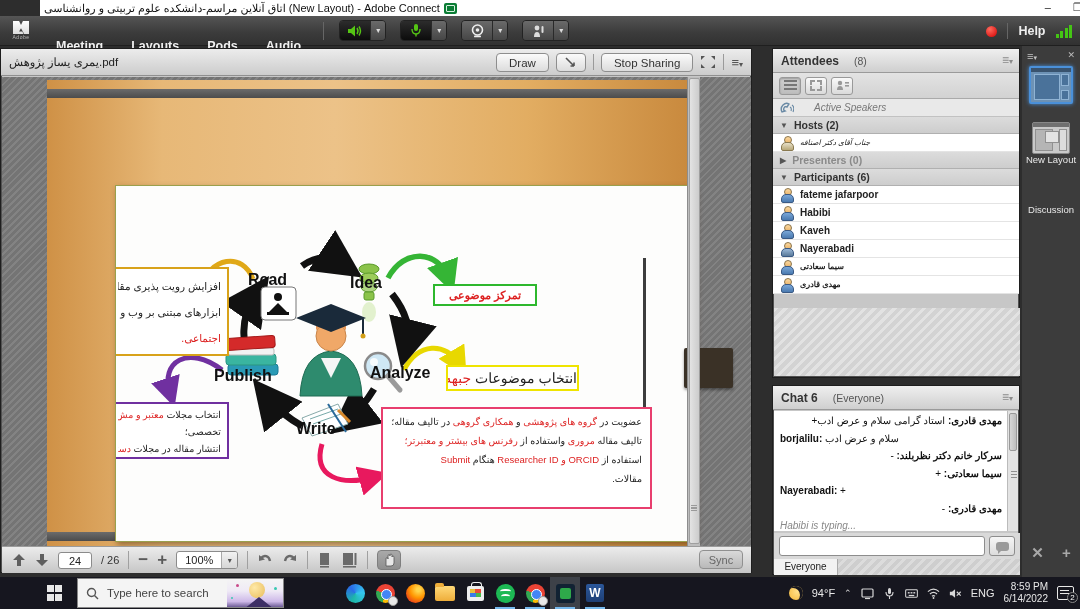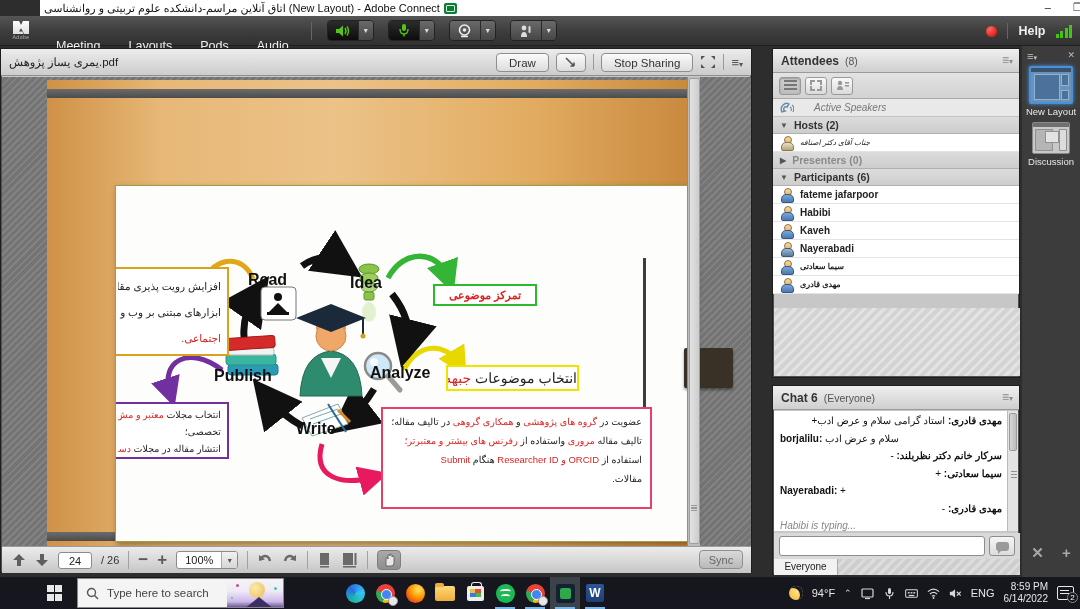--- a/index.html
+++ b/index.html
@@ -19,39 +19,39 @@
   .win-btns span { cursor:default; line-height:15px; }
 
   
   .menubar { left:0; top:16px; width:1080px; height:30px;
     background:linear-gradient(#555 0%,#3c3c3c 55%,#313131 100%); border-bottom:1px solid #1f1f1f;
     display:flex; align-items:center; color:#eee; }
   .adobe-logo { width:42px; height:30px; display:flex; flex-direction:column; align-items:center; justify-content:center; color:#fff; }
   .adobe-logo .mark { width:16px; height:13px;
     background:linear-gradient(#fff,#ddd); clip-path:polygon(0 0,38% 0,50% 30%,62% 0,100% 0,100% 100%,70% 100%,50% 55%,38% 80%,58% 80%,66% 100%,30% 100%,0 100%); }
   .adobe-logo .word { font-size:5px; letter-spacing:.5px; color:#bbb; }
-  .menu-item { padding:16px 14px; font-size:12.5px; font-weight:normal; color:#f0f0f0; height:30px; line-height:30px; cursor:default;}
+  .menu-item { padding:16px 14px; font-size:12.5px; font-weight:bold; color:#f0f0f0; height:30px; line-height:30px; cursor:default;}
   .mb-sep { width:1px; height:18px; background:#666; margin:0 8px; }
   .av-group { display:flex; margin:0 7px; border:1px solid #222; border-radius:4px; overflow:hidden; height:21px; }
   .av-main { width:30px; display:flex; align-items:center; justify-content:center;
     background:linear-gradient(#3c3c3c,#181818); }
   .av-main.lit { background:linear-gradient(#2c2c2c,#0c0c0c); }
   .av-main.plain { background:linear-gradient(#6a6a6a,#464646); }
   .av-arrow { width:15px; display:flex; align-items:center; justify-content:center;
     background:linear-gradient(#6a6a6a,#464646); border-left:1px solid #2a2a2a; color:#ddd; font-size:8px;}
   .mb-right { position:absolute; right:8px; top:16px; height:30px; display:flex; align-items:center; gap:10px; }
   .rec-dot { width:11px; height:11px; border-radius:50%; background:radial-gradient(circle at 35% 30%,#ff6a5e,#d40000); }
   .help-label { color:#eee; font-size:12.5px; font-weight:bold; }
   .sigbars { display:flex; align-items:flex-end; gap:1.5px; height:14px; }
   .sigbars i { width:3px; background:#44c514; display:block; }
 
   
   .pod { background:#c7c7c7; border:1px solid #1e1e1e; box-shadow:0 0 0 1px #515151 inset; }
   .pod-header { height:24px; background:linear-gradient(#efefef,#cfcfcf); border-bottom:1px solid #9a9a9a;
-    display:flex; align-items:center; padding:0 8px; position:relative; }
+    display:flex; align-items:center; padding:0 8px; position:relative;gap:9px; }
   .pod-title { font-size:12px; font-weight:bold; color:#333; }
   .pod-sub { font-size:10.5px; color:#555; margin-left:6px; }
   .pod-menu { position:absolute; right:6px; top:4px; color:#8a8a8a; font-size:12px; cursor:default; }
   .pod-menu .dn { font-size:8px; }
 
   
   .share-pod { left:0; top:48px; width:752px; height:525px; }
   .share-header { height:27px; background:linear-gradient(#ececec,#cccccc); border-bottom:1px solid #8f8f8f;
     display:flex; align-items:center; padding:0 8px; position:relative;}
   .share-title { font-size:11.5px; color:#222; direction:ltr; }
@@ -177,21 +177,21 @@
   .lb-top { position:absolute; left:0; top:4px; width:58px; height:14px; color:#c5c5c5; font-size:11px;}
   .lb-menu { position:absolute; left:5px; top:0; }
   .lb-close { position:absolute; right:5px; top:0; font-size:9px; color:#bbb;}
   .thumb { position:absolute; border-radius:2px; }
   .thumb.newlayout { left:7px; top:20px; width:44px; height:38px; background:#6d92b5; border:2px solid #4a90d9;
     box-shadow:0 0 4px #4a90d9; }
   .nl-inner1 { position:absolute; left:3px; top:6px; width:26px; height:26px; background:#4a729a; border:1px solid #8fb3d4;}
   .nl-inner2 { position:absolute; right:2px; top:6px; width:8px; height:12px; background:#4a729a; border:1px solid #8fb3d4;}
   .nl-inner3 { position:absolute; right:2px; bottom:2px; width:8px; height:10px; background:#4a729a; border:1px solid #8fb3d4;}
   .nl-bar { position:absolute; left:0; top:0; width:100%; height:4px; background:#39536e; }
-  .thumb-label { position:absolute; width:58px; text-align:center; color:#e8e8e8; font-size:9.5px; }
+  .thumb-label { position:absolute; width:58px; text-align:center; color:#e8e8e8; font-size:9.5px;margin-top:48px; }
   .thumb.discussion { left:10px; top:76px; width:38px; height:32px; background:#c9c9c9; border:1px solid #888;}
   .dc-bar { position:absolute; left:0; top:0; width:100%; height:4px; background:#6f6f6f; }
   .dc-inner1 { position:absolute; left:2px; top:6px; width:18px; height:22px; background:#b5b5b5; border:1px solid #909090;}
   .dc-inner2 { position:absolute; left:12px; top:8px; width:14px; height:12px; background:#e3e3e3; border:1px solid #909090;}
   .dc-inner3 { position:absolute; right:2px; top:6px; width:8px; height:22px; background:#dcdcdc; border:1px solid #909090;}
   .lb-bottom-icons { position:absolute; left:0; top:498px; width:58px; display:flex; justify-content:space-around;
     color:#a8a8a8; font-size:15px; font-weight:bold; }
 
   
   .taskbar { left:0; top:577px; width:1080px; height:32px; background:#16161f; display:flex; align-items:stretch;padding-left:32px; }

